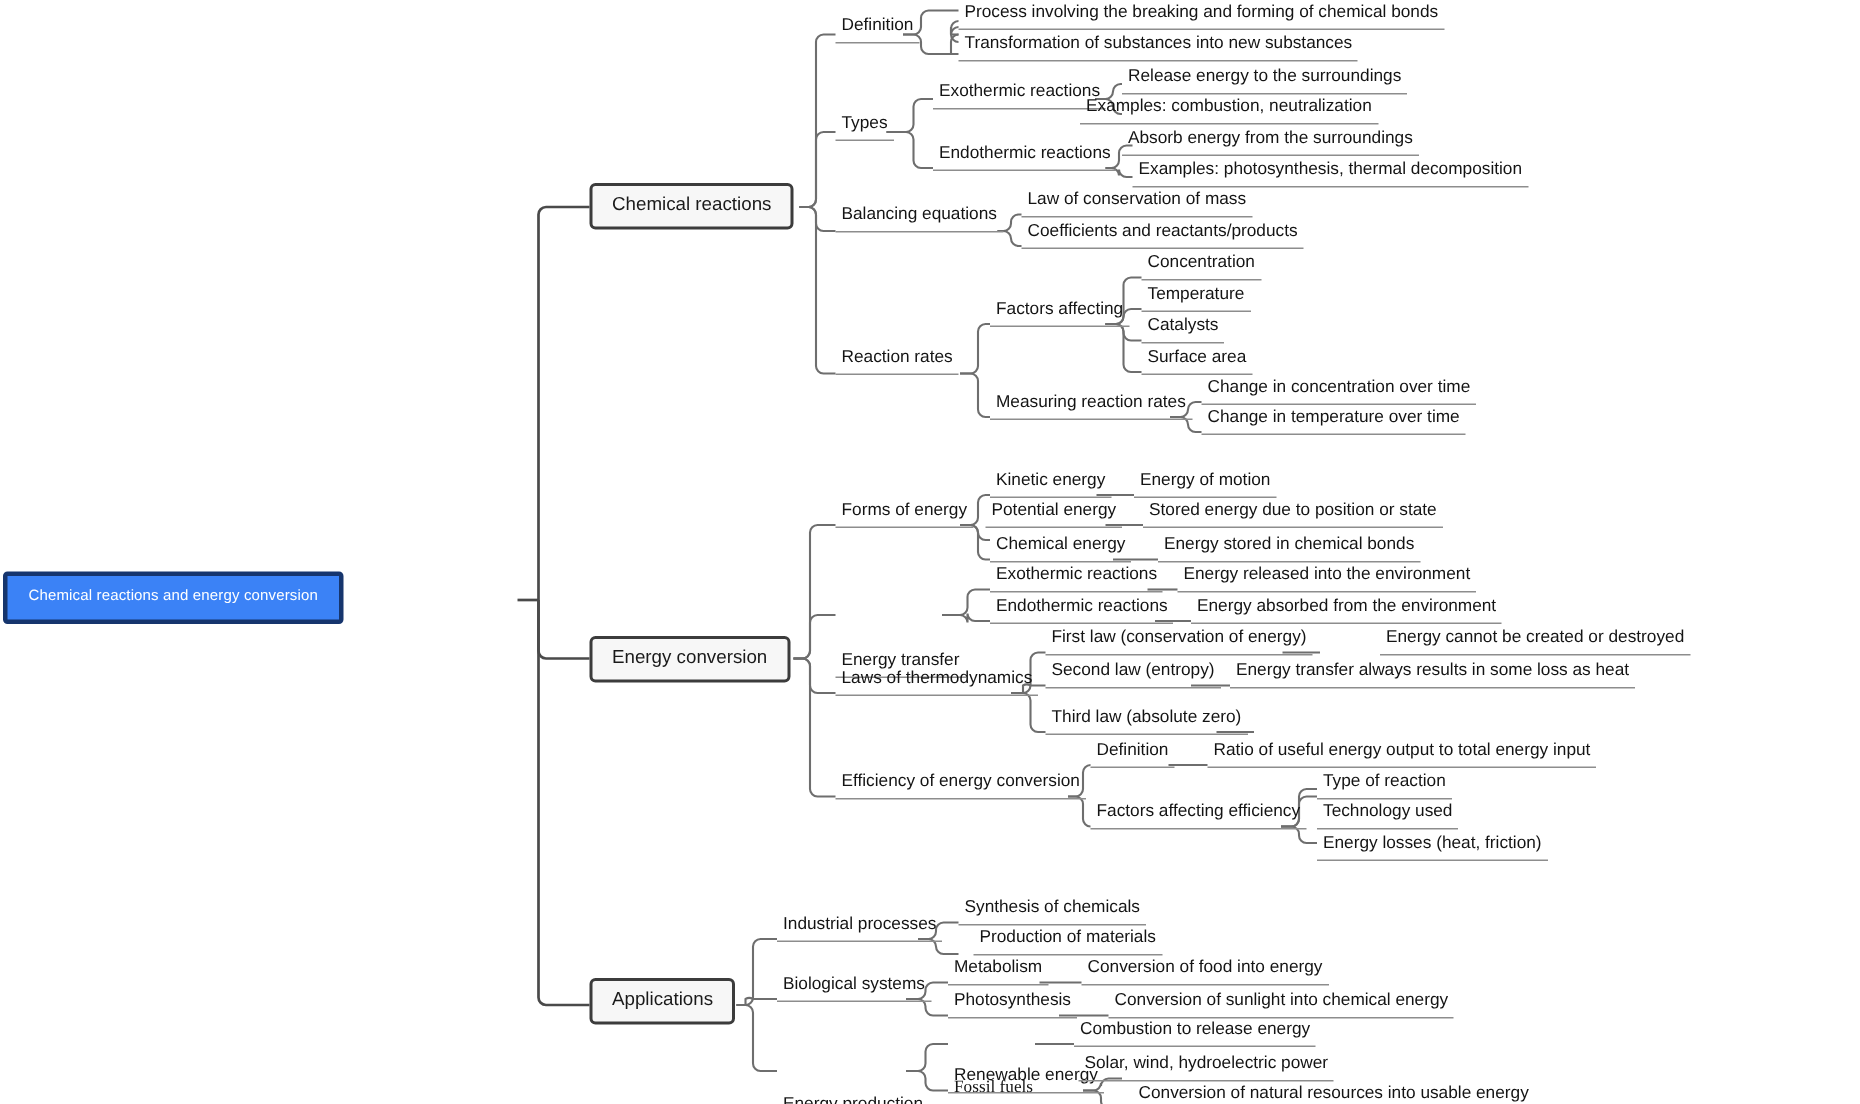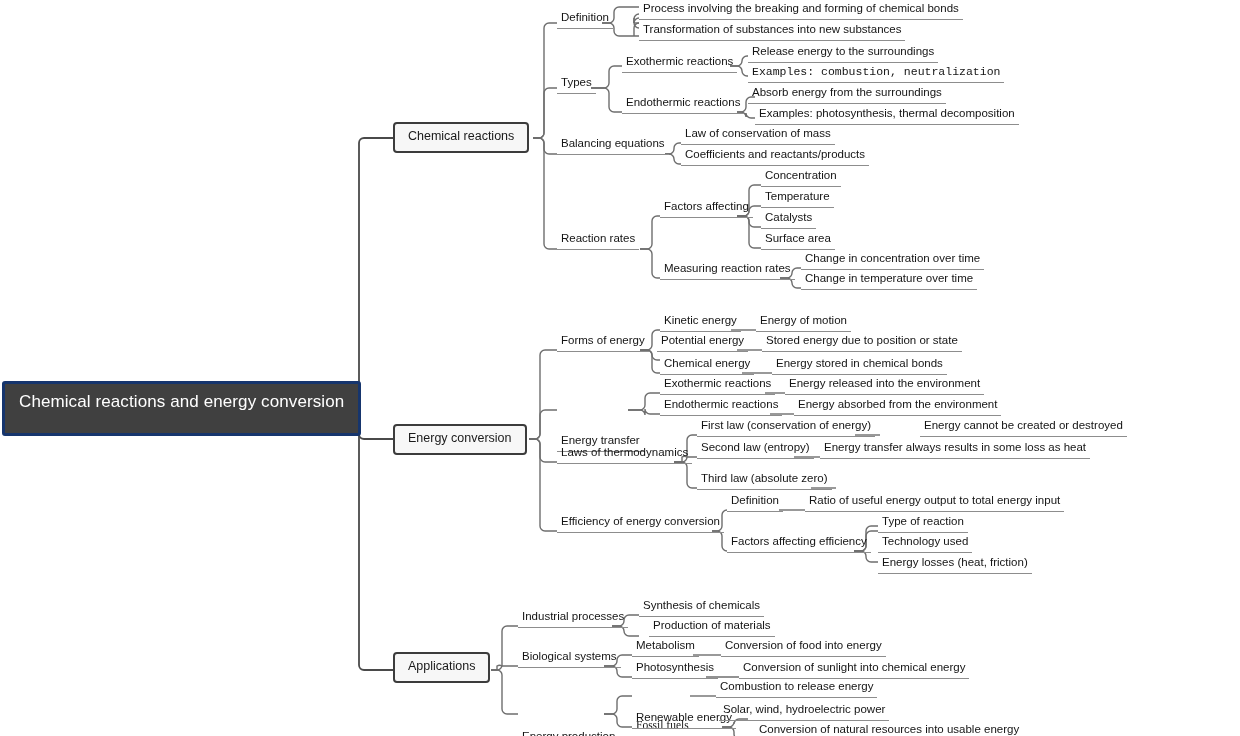--- a/index.html
+++ b/index.html
@@ -29,26 +29,26 @@
     height: 736px;
     pointer-events: none;
   }
   .node {
     position: absolute;
     box-sizing: border-box;
     white-space: nowrap;
   }
   
   .root {
-    background: #404040;
+    background: #3b82f6;
     border: 3px solid #16356d;
     color: #ffffff;
-    font-size: 17px;
+    font-size: 10px;
     border-radius: 3px;
-    padding: 8px 14px 21px 14px;
+    padding: 8px 14px 9px 14px;
     line-height: 1.15;
     letter-spacing: 0.1px;
   }
   
   .lvl1 {
     background: #f7f7f7;
     border: 2px solid #3c3c3c;
     color: #1a1a1a;
     font-size: 12.5px;
     border-radius: 4px;
@@ -211,21 +211,21 @@
 
   <div class="tnode" style="left:557px; top:76px;">
       <span class="txt">Types</span>
     </div>
   <div class="tnode" style="left:622px; top:55px;">
       <span class="txt">Exothermic reactions</span>
     </div>
   <div class="tnode" style="left:748px; top:45px;">
       <span class="txt">Release energy to the surroundings</span>
     </div>
-  <div class="tnode" style="left:748px; top:65px;font-family:Liberation Mono, monospace;">
+  <div class="tnode" style="left:720px; top:65px;">
       <span class="txt">Examples: combustion, neutralization</span>
     </div>
   <div class="tnode" style="left:622px; top:96px;">
       <span class="txt">Endothermic reactions</span>
     </div>
   <div class="tnode" style="left:748px; top:86px;">
       <span class="txt">Absorb energy from the surroundings</span>
     </div>
   <div class="tnode" style="left:755px; top:107px;">
       <span class="txt">Examples: photosynthesis, thermal decomposition</span>

